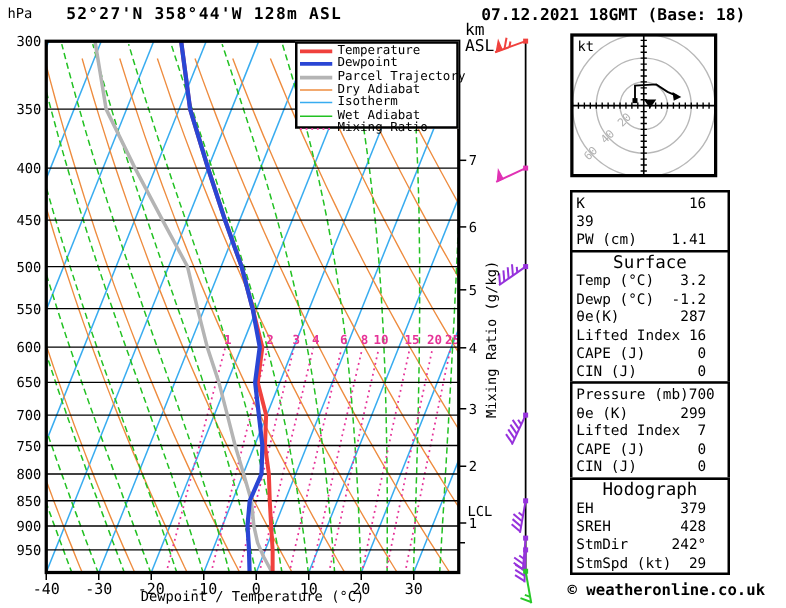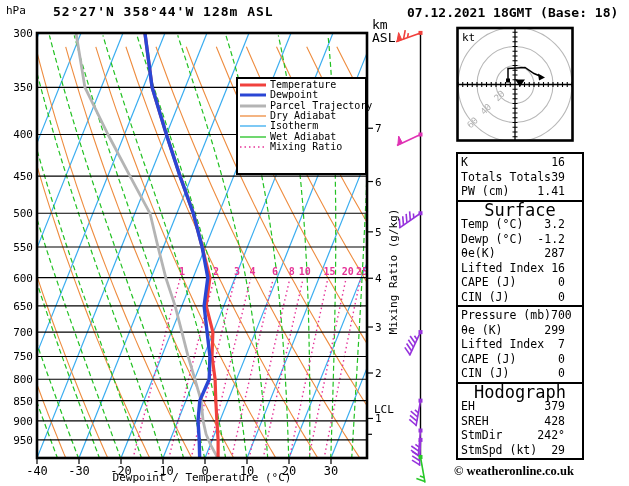--- a/index.html
+++ b/index.html
@@ -3,35 +3,35 @@
 <meta charset="utf-8">
 <style>
   html,body{margin:0;padding:0;background:#fff;}
   #screen{position:relative;width:629px;height:486px;background:#fff;
           font-family:"DejaVu Sans Mono","Liberation Mono",monospace;color:#000;overflow:hidden;}
   #skewt-svg{position:absolute;left:0;top:0;}
   .ov{position:absolute;white-space:nowrap;}
   #hpa-label{left:6px;top:4px;font-size:11px;}
   #page-title{left:53px;top:4px;font-size:13px;font-weight:bold;letter-spacing:1px;}
   #kmasl-label{left:372px;top:18px;font-size:13px;line-height:13px;}
-  #datetime-label{left:407px;top:5px;font-size:13px;font-weight:bold;}
-  #legend-box{left:236px;top:33px;width:131px;height:98px;border:2px solid #000;background:#fff;box-sizing:border-box;padding:1px 0 0 2px;margin-top:44px;}
+  #datetime-label{left:385px;top:5px;font-size:13px;font-weight:bold;}
+  #legend-box{left:236px;top:33px;width:131px;height:70px;border:2px solid #000;background:#fff;box-sizing:border-box;padding:1px 0 0 2px;}
   .legend-row{display:flex;align-items:center;height:10.3px;}
   .legend-swatch{width:26px;margin-right:4px;flex:0 0 26px;}
   .legend-text{font-size:10px;line-height:10px;}
   #mix-axis-label{left:328px;top:265px;width:130px;text-align:center;font-size:11px;transform:rotate(-90deg);}
   #lcl-label{left:374px;top:403px;font-size:11px;}
   #x-axis-title{left:37px;top:471px;width:330px;text-align:center;font-size:11px;}
   #kt-label{left:462px;top:31px;font-size:11px;text-align:center;}
   #stats-panel{left:456px;top:154px;width:128px;}
   .stat-section{border:2px solid #000;background:#fff;box-sizing:border-box;padding:1px 3px;margin-top:-2px;}
-  .stat-title{text-align:center;font-size:17px;height:14.5px;line-height:14.5px;}
+  .stat-title{text-align:center;font-size:14px;height:14.5px;line-height:14.5px;}
   .stat-row{display:flex;justify-content:space-between;font-size:11.5px;height:14.5px;line-height:14.5px;}
   .stat-val{padding-right:14px;}
-  #copyright-label{left:454px;top:464px;font-size:12.5px;font-weight:bold;font-family:Liberation Serif, serif;}
+  #copyright-label{left:454px;top:464px;font-size:12.5px;font-weight:bold;}
 </style>
 </head>
 <body>
 
 <div id="screen">
   <svg id="skewt-svg" width="629" height="486">
       <clipPath id="plotclip">
         <rect x="37" y="33" width="330" height="425"></rect>
       </clipPath>
       <g clip-path="url(#plotclip)">
@@ -352,21 +352,20 @@
   <div id="x-axis-title" class="ov">Dewpoint / Temperature (°C)</div>
   <div id="kt-label" class="ov">kt</div>
 
   <div id="stats-panel" class="ov">
       <div class="stat-section">
         <div class="stat-row">
           <span>K</span>
           <span class="stat-val">16</span>
         </div>
         <div class="stat-row">
-          <span>Totals Totals</span>
           <span class="stat-val">39</span>
         </div>
         <div class="stat-row">
           <span>PW (cm)</span>
           <span class="stat-val">1.41</span>
         </div>
       </div>
       <div class="stat-section">
         <div class="stat-title">Surface</div>
         <div class="stat-row">

